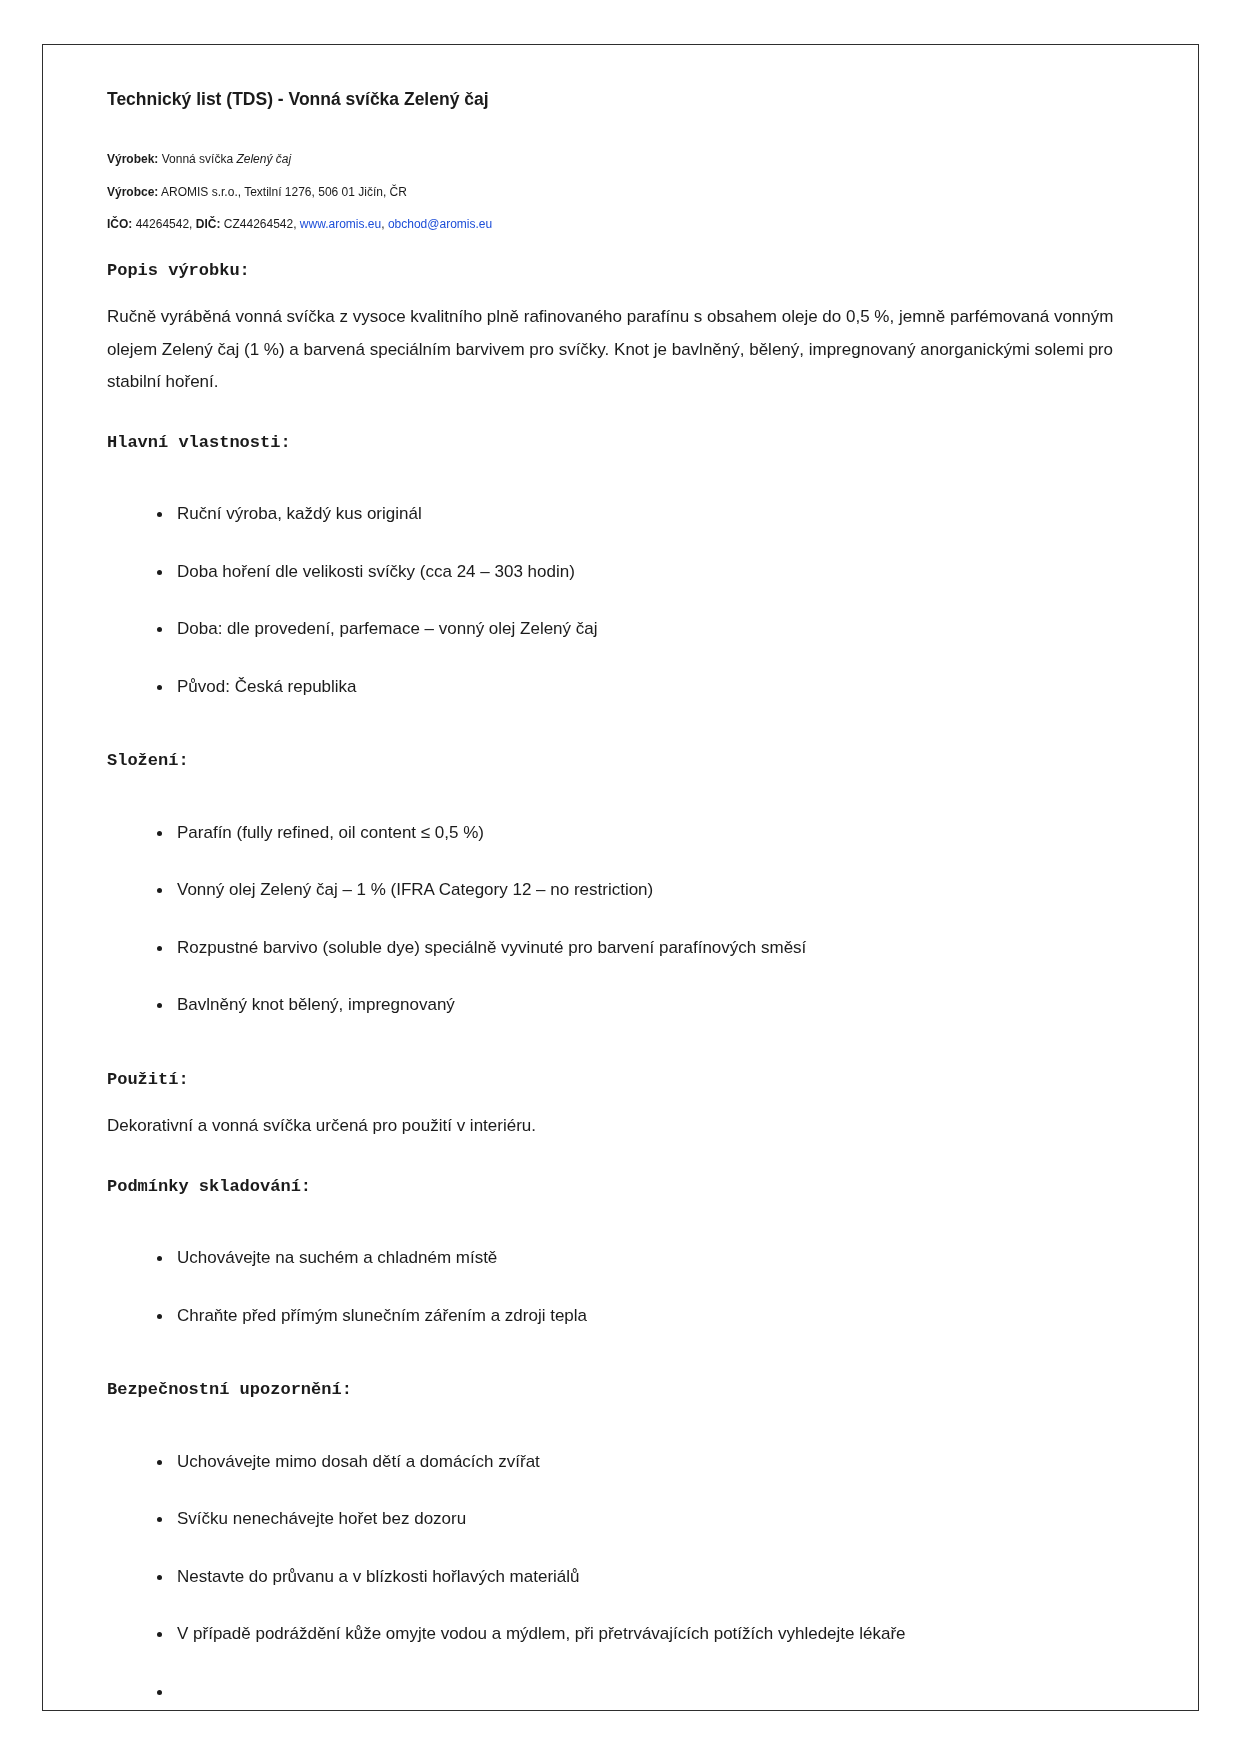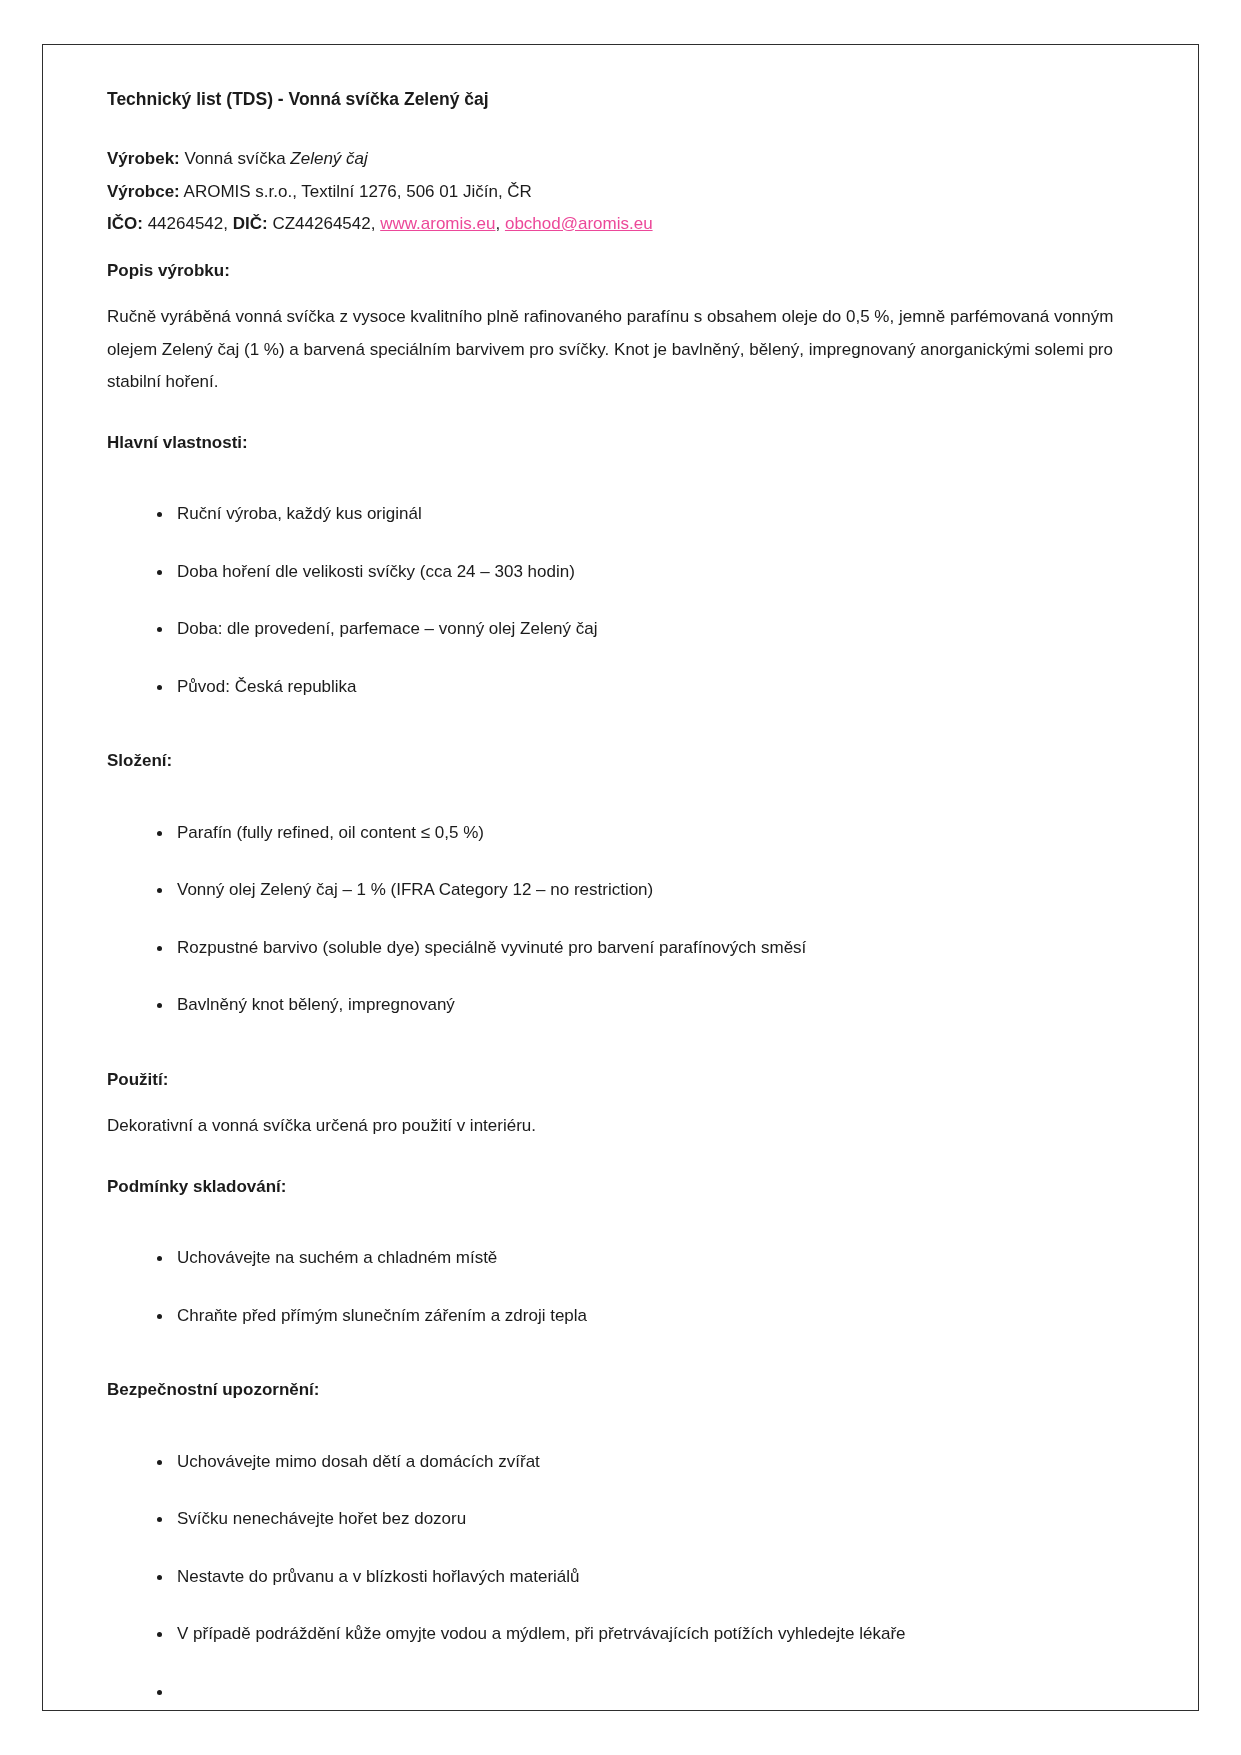--- a/index.html
+++ b/index.html
@@ -29,50 +29,50 @@
     flex-direction: column;
   }
   .doc-title {
     font-size: 17.5px;
     font-weight: bold;
     margin: 0 0 28px 0;
     line-height: 32px;
   }
   .meta p {
     margin: 0;
-    font-size: 17px;
+    font-size: 12px;
     line-height: 32.5px;
   }
   .body-text, .section-heading, li {
     font-size: 17px;
     line-height: 32.5px;
   }
   .section-heading {
     font-weight: bold;
     margin: 14px 0;
+    font-family: Liberation Mono, monospace;
   }
   p.body-text {
     margin: 0 0 14px 0;
   }
   ul {
     list-style: disc;
     margin: 0 0 14px 0;
     padding-left: 66px;
   }
   li {
     margin-bottom: 14px;
     padding-left: 4px;
     margin-top: 25px;
   }
   li::marker {
     font-size: 15px;
   }
   a.doc-link {
-    color: #ec4899;
-    text-decoration: underline;
+    color: #1d4ed8;
     cursor: pointer;
   }
   .revision {
     margin: 14px 0 0 0;
     font-size: 21px;
     line-height: 32.5px;
   }
   .doc-footer {
     margin-top: auto;
     font-size: 13.5px;

